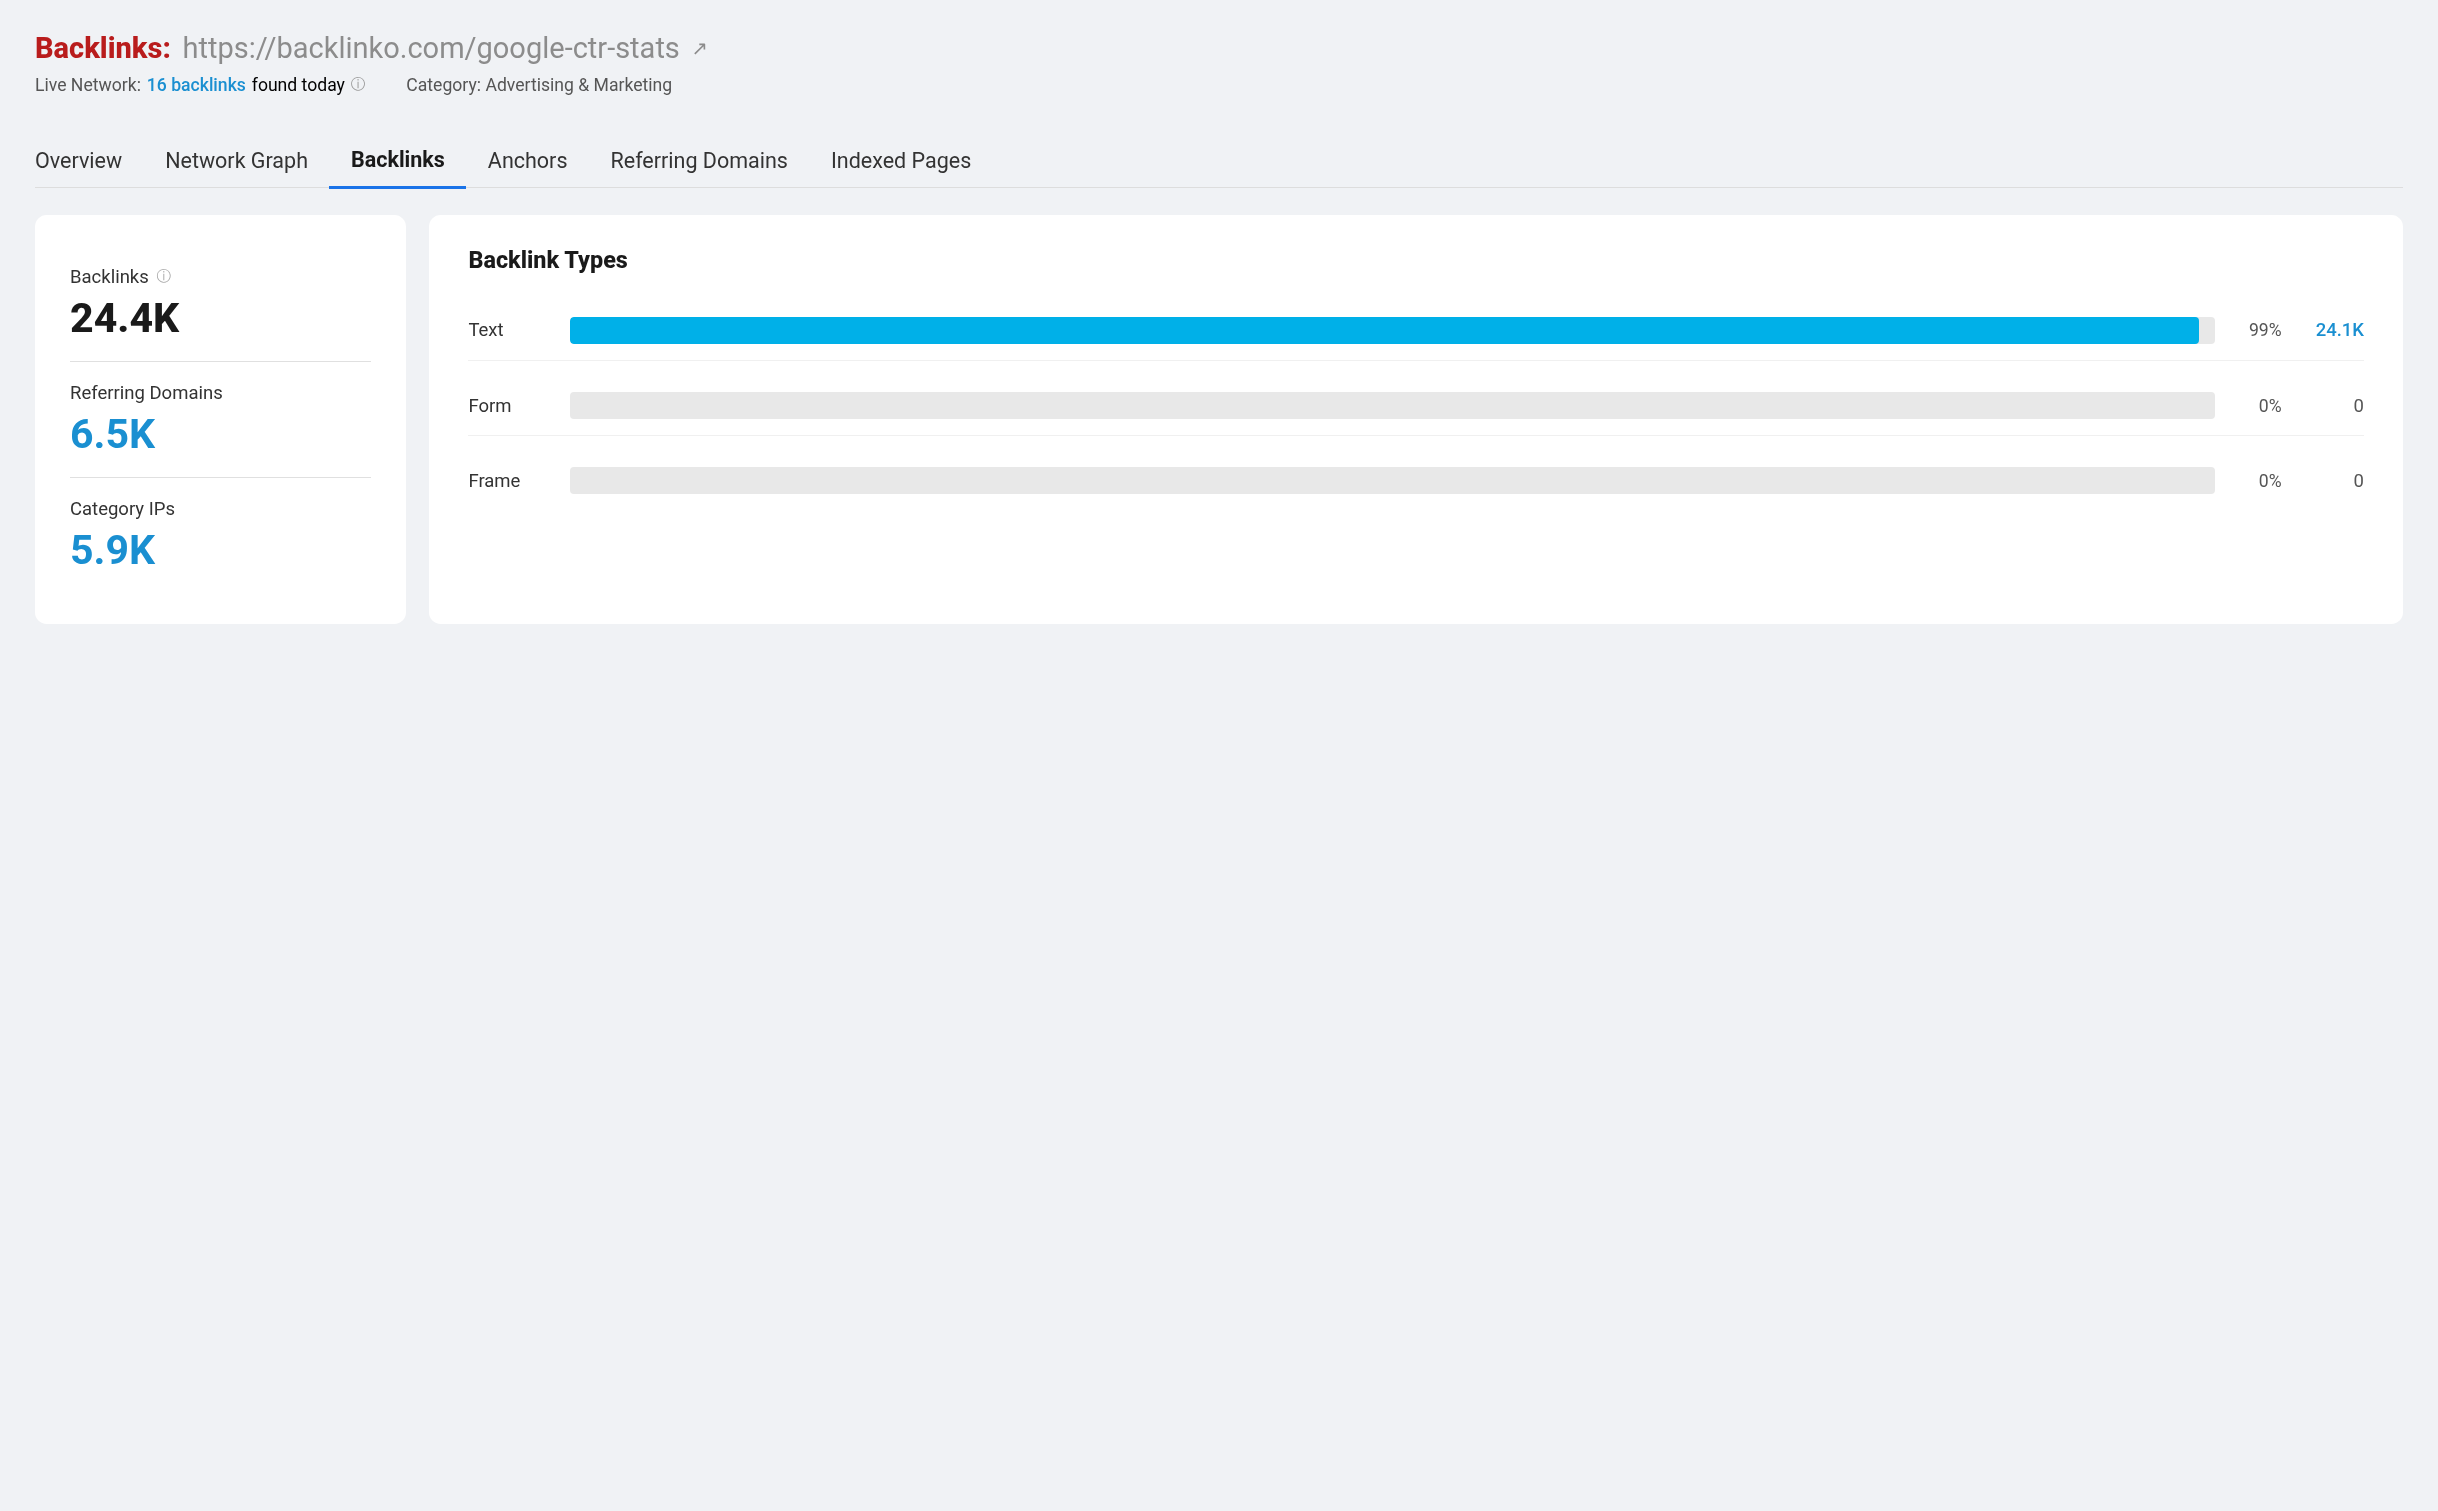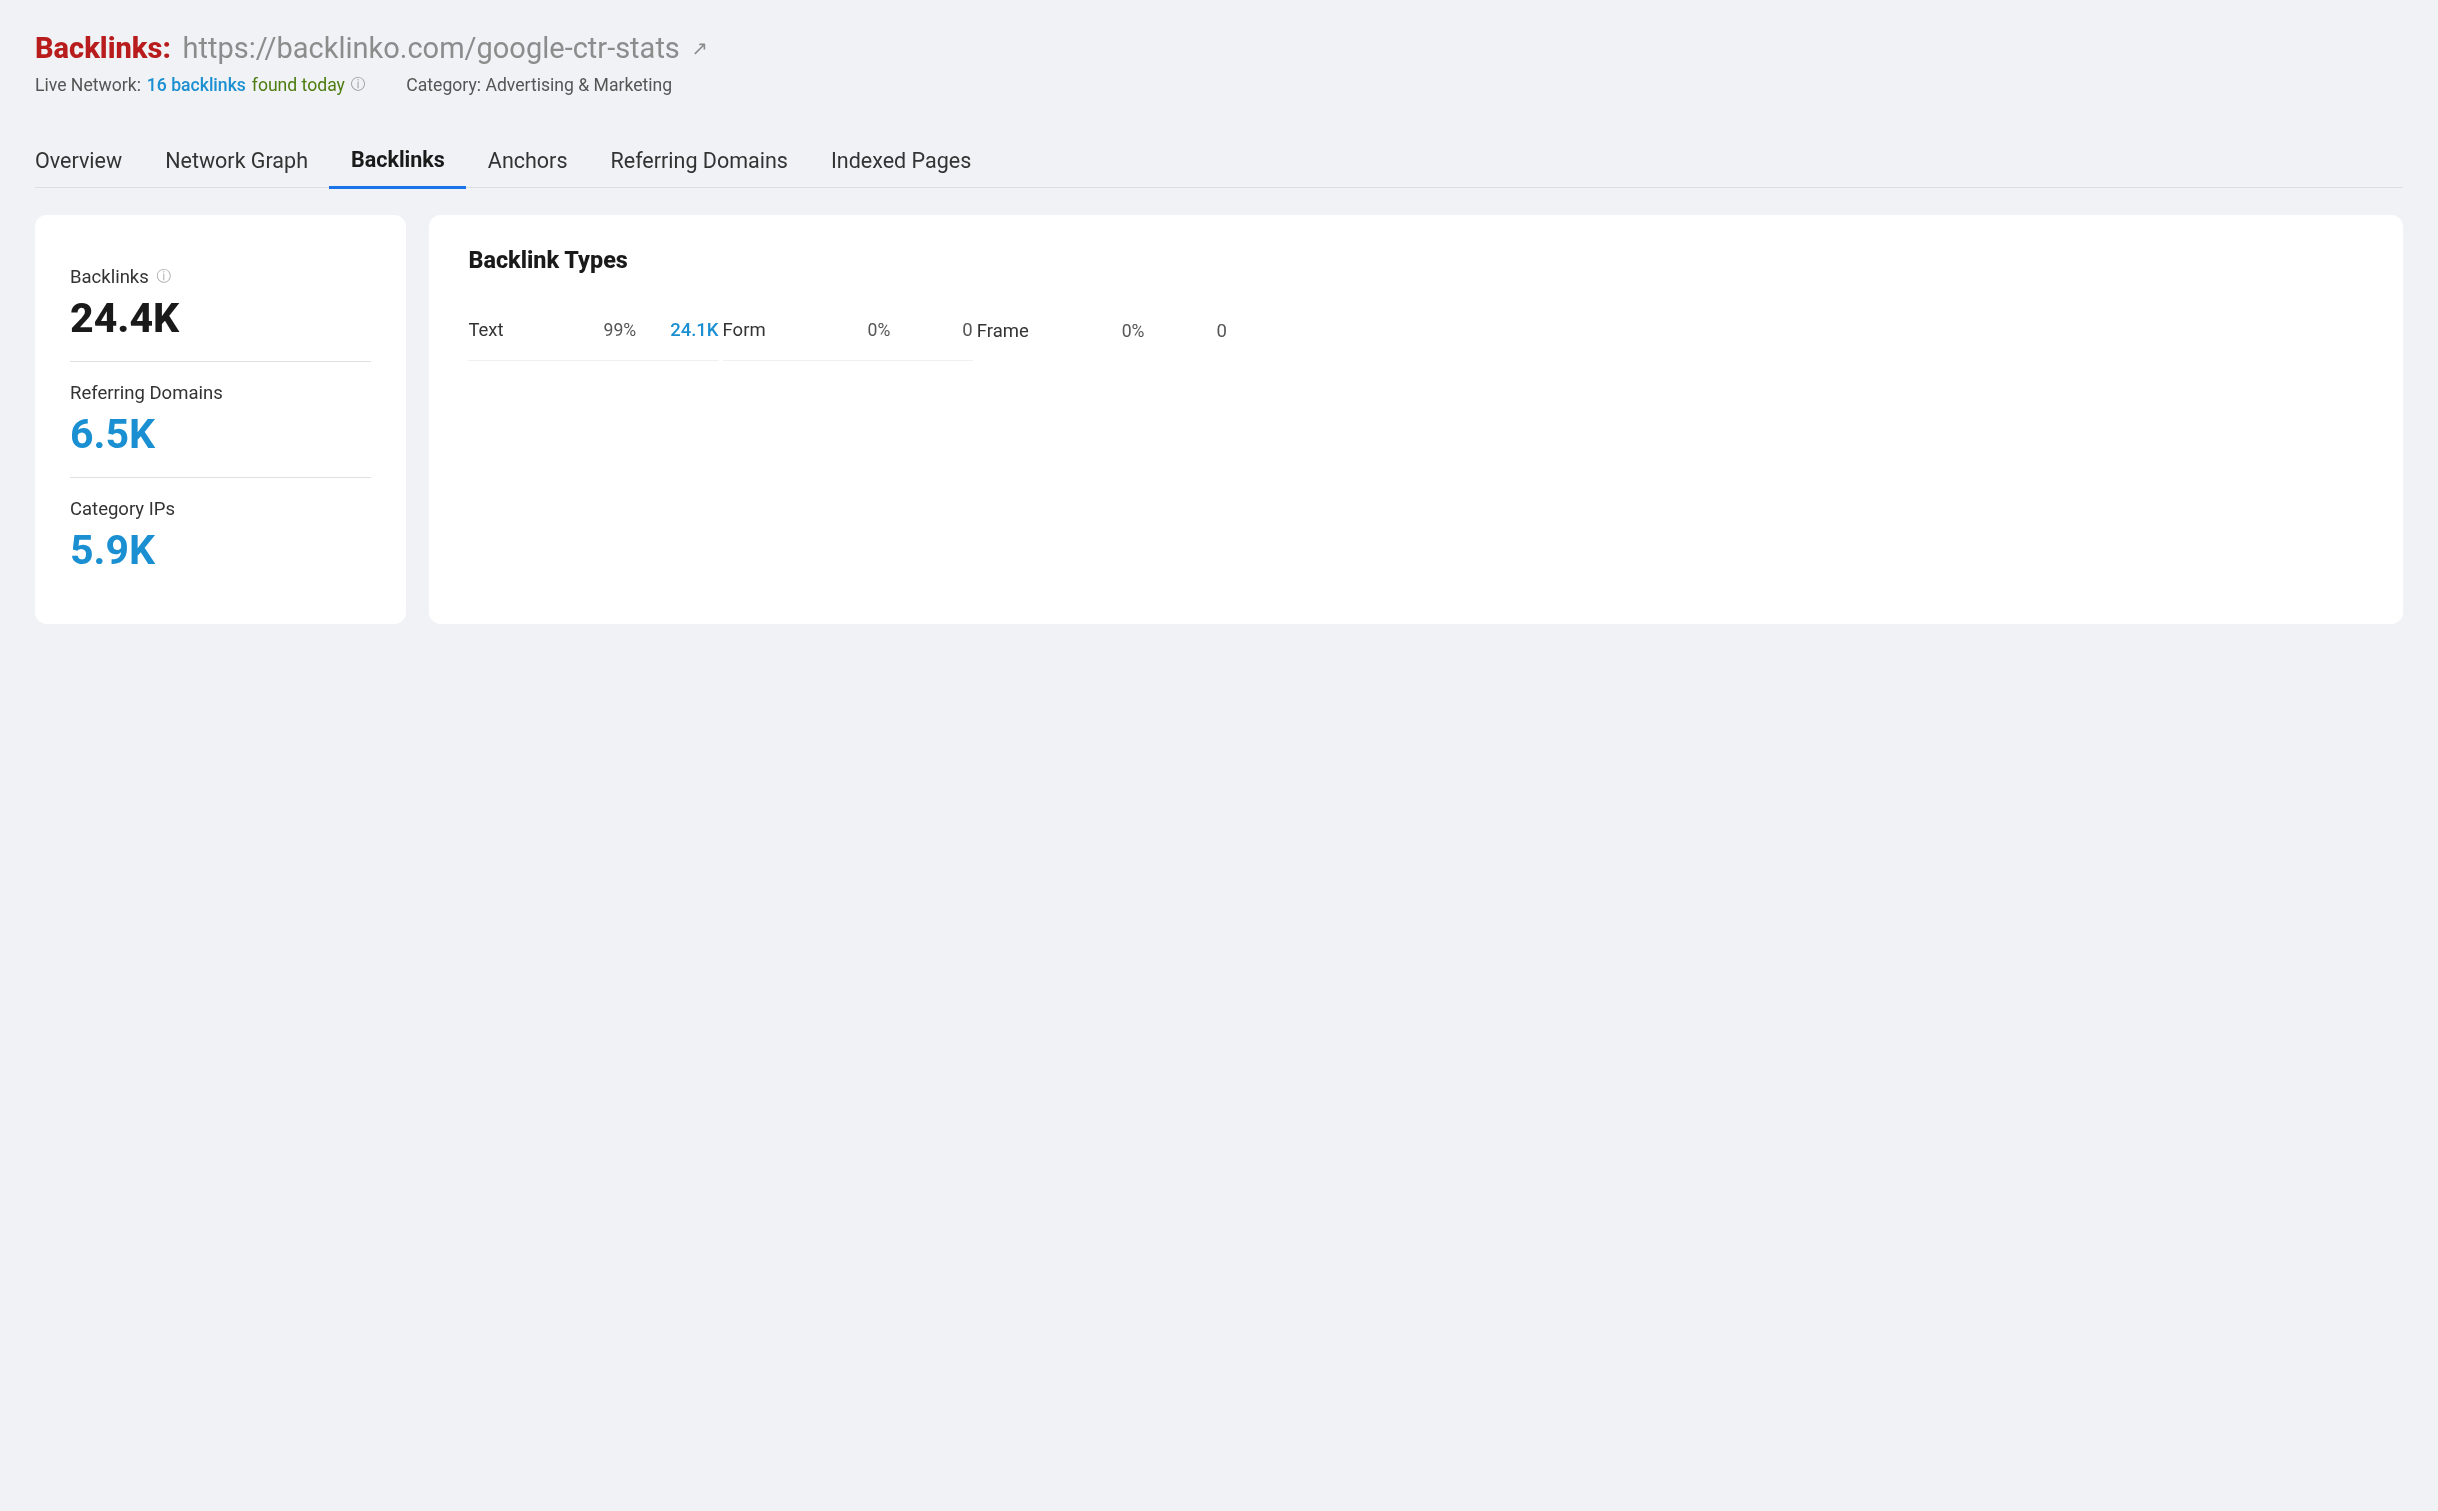--- a/index.html
+++ b/index.html
@@ -58,21 +58,21 @@
       color: #555;
     }
 
     .backlinks-count-link {
       color: #1a8fd1;
       font-weight: 500;
       cursor: pointer;
     }
 
     .found-today-label {
-      color: #4d7c0f;
+      color: #000000;
     }
 
     .info-icon {
       color: #999;
       font-size: 14.6px;
       cursor: pointer;
     }
 
     .category-separator {
       margin-left: 35px;
@@ -171,22 +171,22 @@
 
     .backlink-types-title {
       font-size: 23.4px;
       font-weight: 800;
       color: #1a1a1a;
       margin-bottom: 27px;
     }
 
     .backlink-types-table {
       display: flex;
-      flex-direction: row;
-      gap: 4px;
+      flex-direction: column;
+      gap: 16px;
     }
 
     .bt-row {
       display: flex;
       align-items: center;
       padding: 15.6px 0;
       border-bottom: 1px solid #f0f0f0;
       gap: 23.4px;
     }
 

